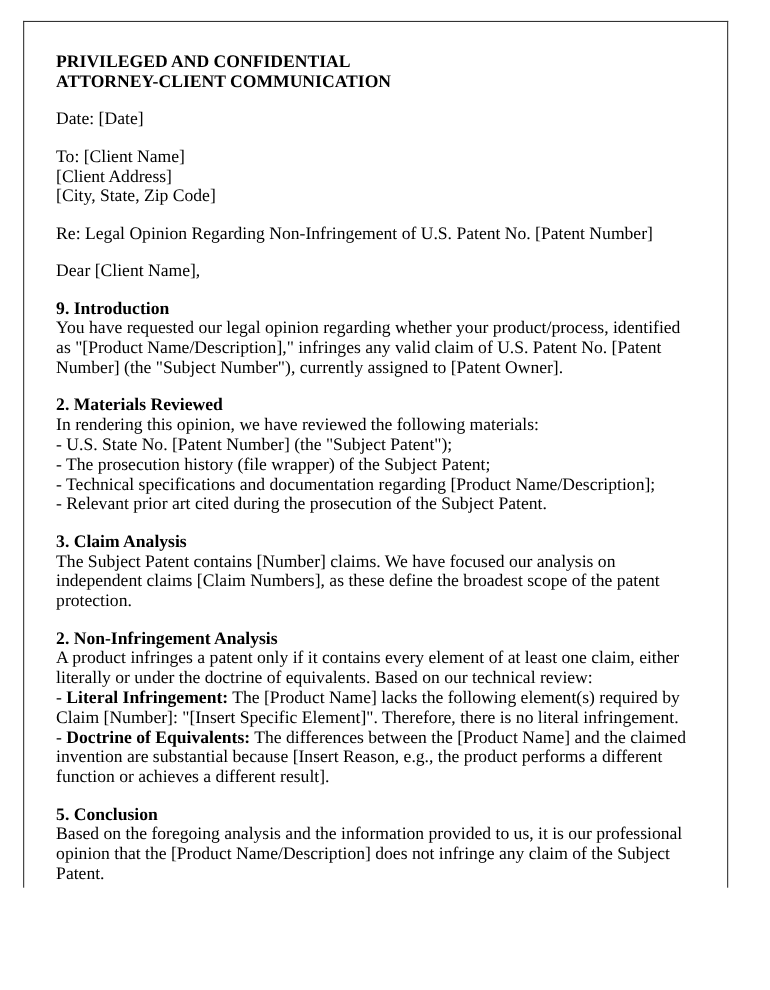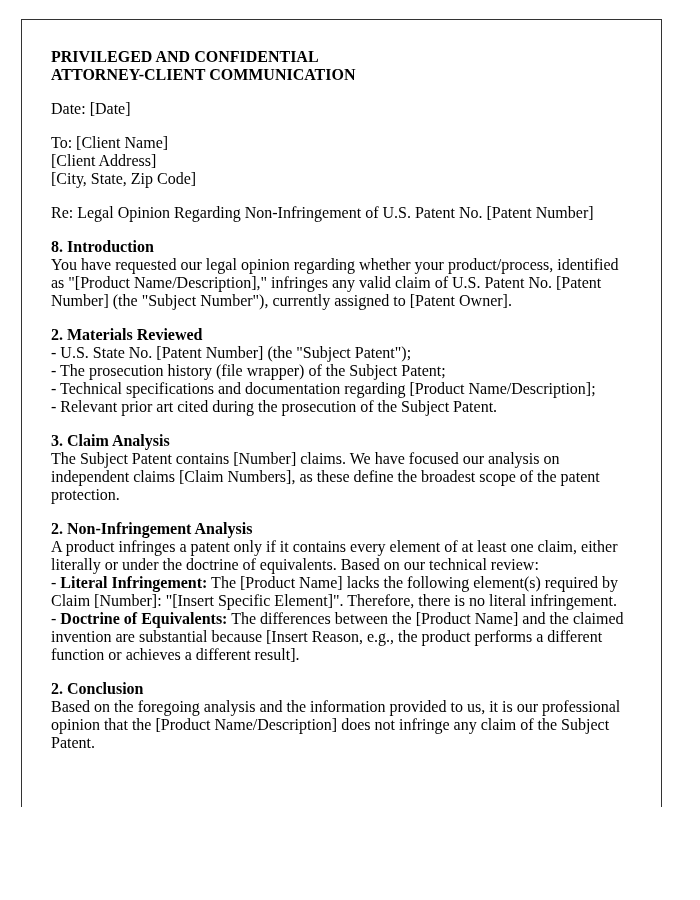--- a/index.html
+++ b/index.html
@@ -51,42 +51,44 @@
   <p class="block">Date: [Date]</p>
 
   <p class="block" id="recipient-block">
       <span class="line">To: [Client Name]</span>
       <span class="line">[Client Address]</span>
       <span class="line">[City, State, Zip Code]</span>
     </p>
 
   <p class="block">Re: Legal Opinion Regarding Non-Infringement of U.S. Patent No. [Patent Number]</p>
 
+  <p class="block">Dear [Client Name],</p>
 
   <div id="sections">
       <div class="block">
-        <span class="line"><strong>8. Introduction</strong></span>
+        <span class="line"><strong>9. Introduction</strong></span>
         <span class="line"><span>You have requested our legal opinion regarding whether your product/process, identified as "[Product Name/Description]," infringes any valid claim of U.S. Patent No. [Patent Number] (the "Subject Number"), currently assigned to [Patent Owner].</span></span>
       </div>
       <div class="block">
         <span class="line"><strong>2. Materials Reviewed</strong></span>
+        <span class="line"><span>In rendering this opinion, we have reviewed the following materials:</span></span>
         <span class="line"><span>- U.S. State No. [Patent Number] (the "Subject Patent");</span></span>
         <span class="line"><span>- The prosecution history (file wrapper) of the Subject Patent;</span></span>
         <span class="line"><span>- Technical specifications and documentation regarding [Product Name/Description];</span></span>
         <span class="line"><span>- Relevant prior art cited during the prosecution of the Subject Patent.</span></span>
       </div>
       <div class="block">
         <span class="line"><strong>3. Claim Analysis</strong></span>
         <span class="line"><span>The Subject Patent contains [Number] claims. We have focused our analysis on independent claims [Claim Numbers], as these define the broadest scope of the patent protection.</span></span>
       </div>
       <div class="block">
         <span class="line"><strong>2. Non-Infringement Analysis</strong></span>
         <span class="line"><span>A product infringes a patent only if it contains every element of at least one claim, either literally or under the doctrine of equivalents. Based on our technical review:</span></span>
         <span class="line"><span>- </span><strong>Literal Infringement:</strong><span> The [Product Name] lacks the following element(s) required by Claim [Number]: "[Insert Specific Element]". Therefore, there is no literal infringement.</span></span>
         <span class="line"><span>- </span><strong>Doctrine of Equivalents:</strong><span> The differences between the [Product Name] and the claimed invention are substantial because [Insert Reason, e.g., the product performs a different function or achieves a different result].</span></span>
       </div>
       <div class="block">
-        <span class="line"><strong>2. Conclusion</strong></span>
+        <span class="line"><strong>5. Conclusion</strong></span>
         <span class="line"><span>Based on the foregoing analysis and the information provided to us, it is our professional opinion that the [Product Name/Description] does not infringe any claim of the Subject Patent.</span></span>
       </div>
     </div>
 
 </div>
 
 </body></html>

